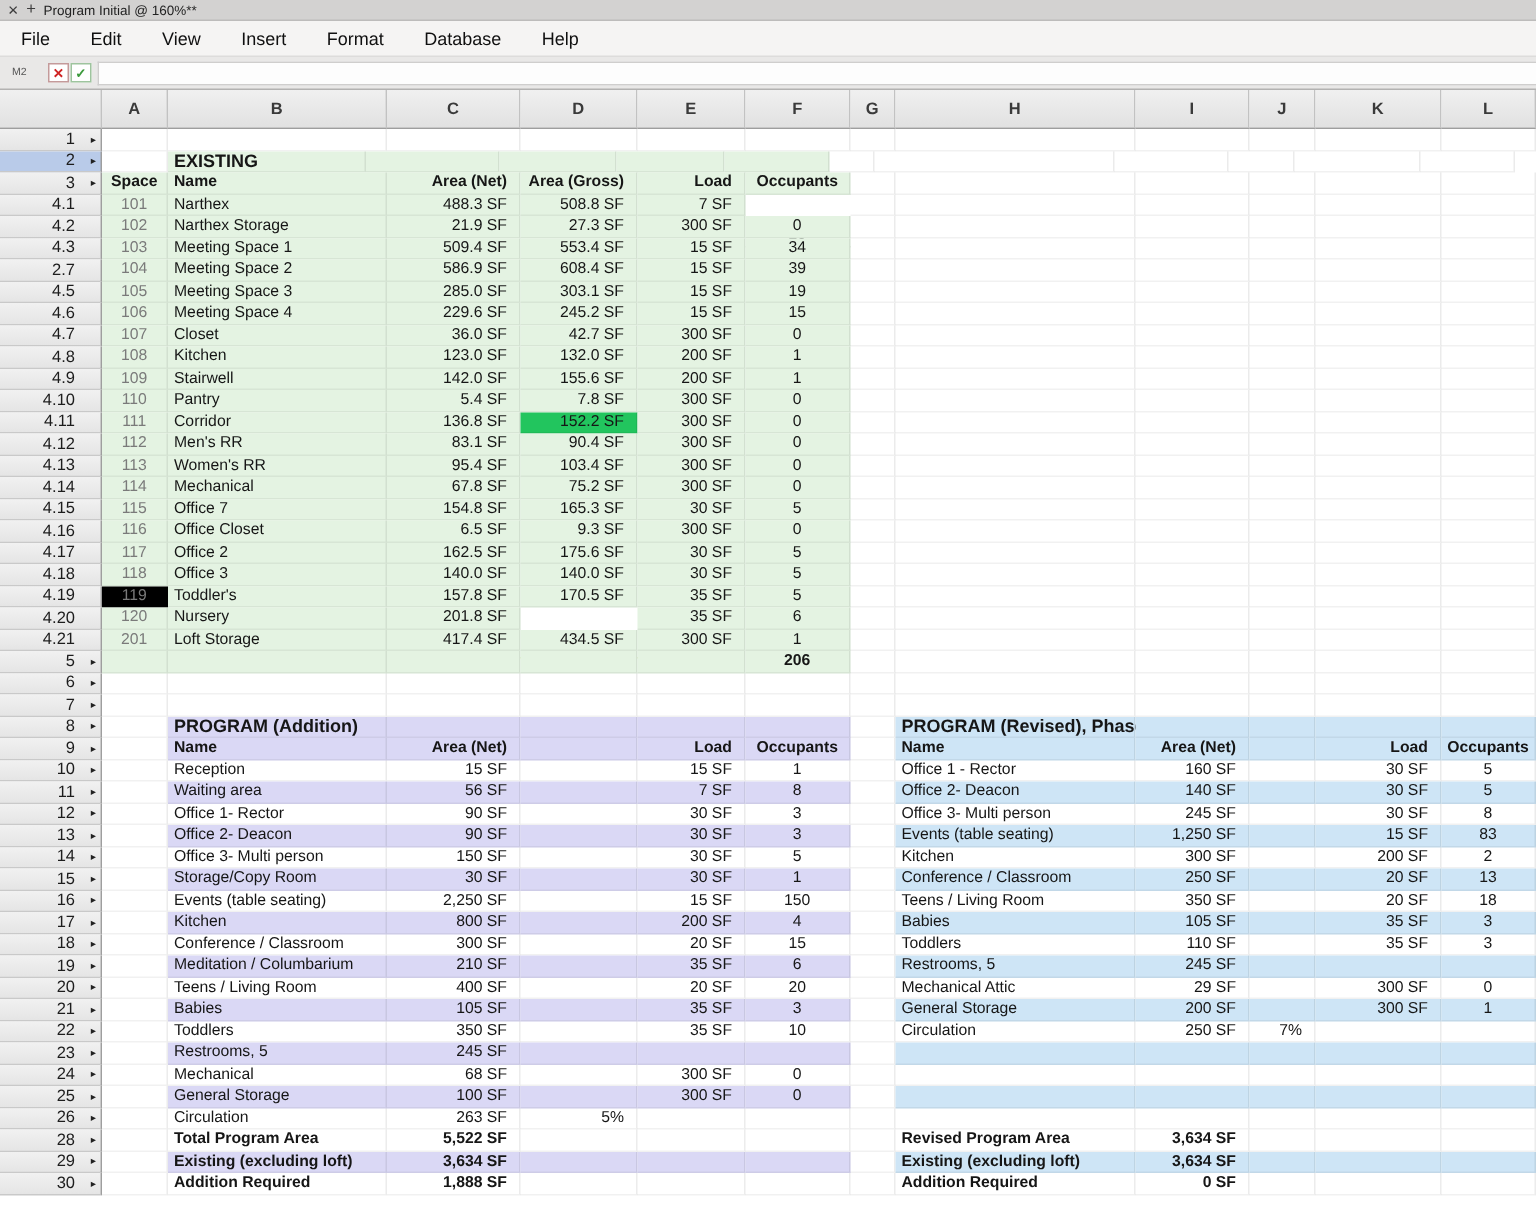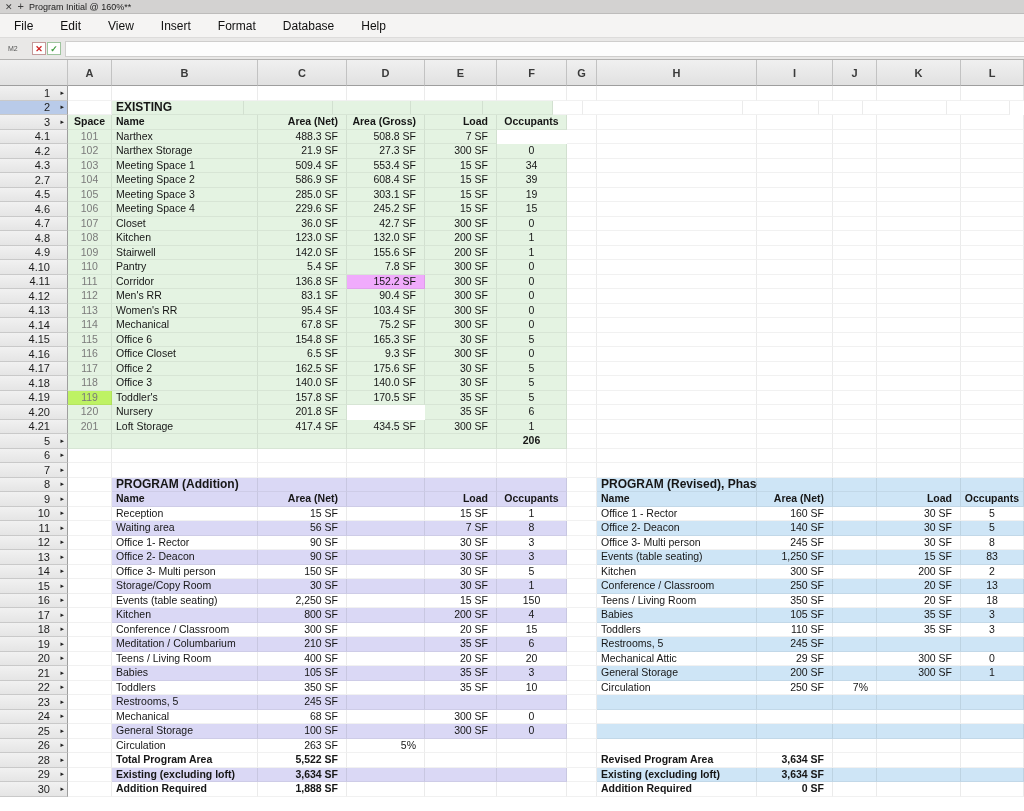--- a/index.html
+++ b/index.html
@@ -339,21 +339,21 @@
         <div class="cell al" style="width: 84px;"></div>
         <div class="cell al" style="width: 63px;"></div>
       </div>
       <div class="srow">
         <div class="rowhdr">
           <span class="lbl">4.11</span>
         </div>
         <div class="cell m ac" style="width: 44px; background: rgb(228, 243, 226);">111</div>
         <div class="cell al" style="width: 146px; background: rgb(228, 243, 226);">Corridor</div>
         <div class="cell ar" style="width: 89px; background: rgb(228, 243, 226);">136.8 SF</div>
-        <div class="cell ar" style="width: 78px; background: #f0abfc;">152.2 SF</div>
+        <div class="cell ar" style="width: 78px; background: #22c55e;">152.2 SF</div>
         <div class="cell ar" style="width: 72px; background: rgb(228, 243, 226);">300 SF</div>
         <div class="cell ac" style="width: 70px; background: rgb(228, 243, 226);">0</div>
         <div class="cell al" style="width: 30px;"></div>
         <div class="cell al" style="width: 160px;"></div>
         <div class="cell al" style="width: 76px;"></div>
         <div class="cell al" style="width: 44px;"></div>
         <div class="cell al" style="width: 84px;"></div>
         <div class="cell al" style="width: 63px;"></div>
       </div>
       <div class="srow">
@@ -405,21 +405,21 @@
         <div class="cell al" style="width: 76px;"></div>
         <div class="cell al" style="width: 44px;"></div>
         <div class="cell al" style="width: 84px;"></div>
         <div class="cell al" style="width: 63px;"></div>
       </div>
       <div class="srow">
         <div class="rowhdr">
           <span class="lbl">4.15</span>
         </div>
         <div class="cell m ac" style="width: 44px; background: rgb(228, 243, 226);">115</div>
-        <div class="cell al" style="width: 146px; background: rgb(228, 243, 226);">Office 6</div>
+        <div class="cell al" style="width: 146px; background: rgb(228, 243, 226);">Office 7</div>
         <div class="cell ar" style="width: 89px; background: rgb(228, 243, 226);">154.8 SF</div>
         <div class="cell ar" style="width: 78px; background: rgb(228, 243, 226);">165.3 SF</div>
         <div class="cell ar" style="width: 72px; background: rgb(228, 243, 226);">30 SF</div>
         <div class="cell ac" style="width: 70px; background: rgb(228, 243, 226);">5</div>
         <div class="cell al" style="width: 30px;"></div>
         <div class="cell al" style="width: 160px;"></div>
         <div class="cell al" style="width: 76px;"></div>
         <div class="cell al" style="width: 44px;"></div>
         <div class="cell al" style="width: 84px;"></div>
         <div class="cell al" style="width: 63px;"></div>
@@ -472,21 +472,21 @@
         <div class="cell al" style="width: 160px;"></div>
         <div class="cell al" style="width: 76px;"></div>
         <div class="cell al" style="width: 44px;"></div>
         <div class="cell al" style="width: 84px;"></div>
         <div class="cell al" style="width: 63px;"></div>
       </div>
       <div class="srow">
         <div class="rowhdr">
           <span class="lbl">4.19</span>
         </div>
-        <div class="cell m ac" style="width: 44px; background: #bef264;">119</div>
+        <div class="cell m ac" style="width: 44px; background: #000000;">119</div>
         <div class="cell al" style="width: 146px; background: rgb(228, 243, 226);">Toddler's</div>
         <div class="cell ar" style="width: 89px; background: rgb(228, 243, 226);">157.8 SF</div>
         <div class="cell ar" style="width: 78px; background: rgb(228, 243, 226);">170.5 SF</div>
         <div class="cell ar" style="width: 72px; background: rgb(228, 243, 226);">35 SF</div>
         <div class="cell ac" style="width: 70px; background: rgb(228, 243, 226);">5</div>
         <div class="cell al" style="width: 30px;"></div>
         <div class="cell al" style="width: 160px;"></div>
         <div class="cell al" style="width: 76px;"></div>
         <div class="cell al" style="width: 44px;"></div>
         <div class="cell al" style="width: 84px;"></div>

